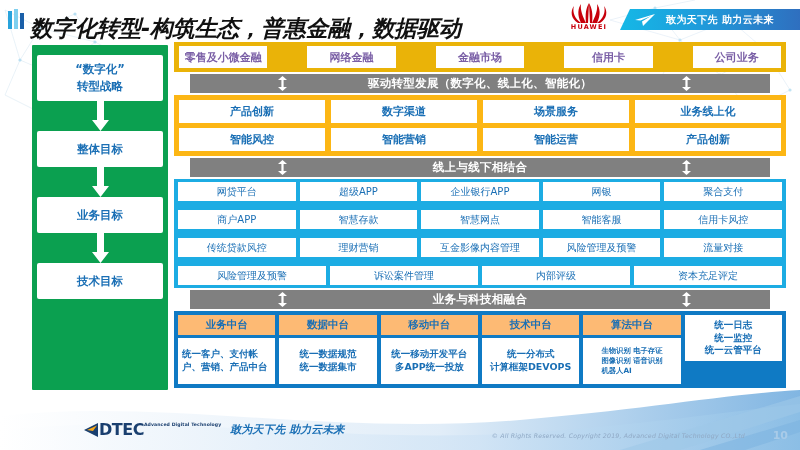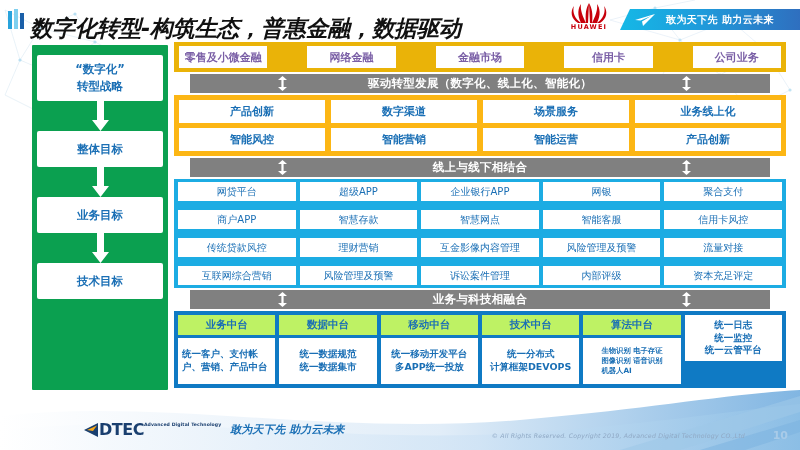--- a/index.html
+++ b/index.html
@@ -119,21 +119,21 @@
     flex:1; background:#ffffff; height: 19px;
     display:flex; align-items:center; justify-content:center;
     color:#1a6fb5; font-size: 10px; font-weight: normal; white-space: nowrap;
   }
 
   
   .band-navy { background:#0f7ac4; padding: 4px 4px; }
   .band-navy .row { display:flex; gap: 4px; }
   .band-navy .col { flex:1; display:flex; flex-direction:column; gap:3px; }
   .band-navy .head {
-    background:#bef264; height: 20px;
+    background:#fdba74; height: 20px;
     display:flex; align-items:center; justify-content:center;
     color:#1a6fb5; font-size: 10.5px; font-weight: bold;
   }
   .band-navy .body {
     background:#ffffff; height: 46px; padding: 3px 4px;
     display:flex; align-items:center; justify-content:center;
     color:#1a6fb5; font-size: 9.5px; font-weight: bold; line-height: 1.35;
     text-align:center; white-space: pre-line;
   }
   .band-navy .body.tiny { font-size: 7.3px; line-height: 1.4; text-align:left; }
@@ -316,21 +316,20 @@
           <div class="cell">信用卡风控</div>
         </div>
         <div class="row">
           <div class="cell">传统贷款风控</div>
           <div class="cell">理财营销</div>
           <div class="cell">互金影像内容管理</div>
           <div class="cell">风险管理及预警</div>
           <div class="cell">流量对接</div>
         </div>
         <div class="row">
-          <div class="cell">互联网综合营销</div>
           <div class="cell">风险管理及预警</div>
           <div class="cell">诉讼案件管理</div>
           <div class="cell">内部评级</div>
           <div class="cell">资本充足评定</div>
         </div>
       </div>
 
     <div class="grey-bar">
       <svg class="ud a" viewBox="0 0 9 15">
         <polygon points="4.5,0 9,4 5.6,4 5.6,11 9,11 4.5,15 0,11 3.4,11 3.4,4 0,4" fill="#ffffff"></polygon>

